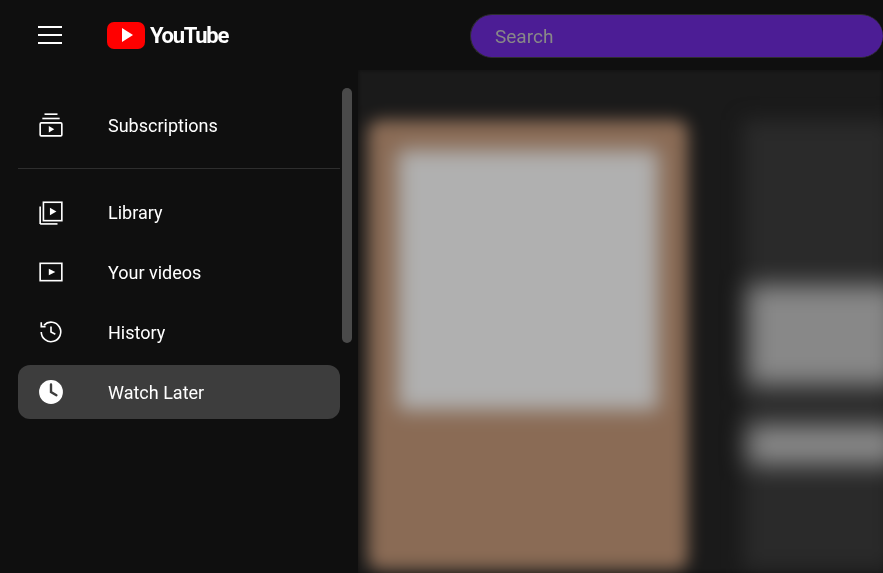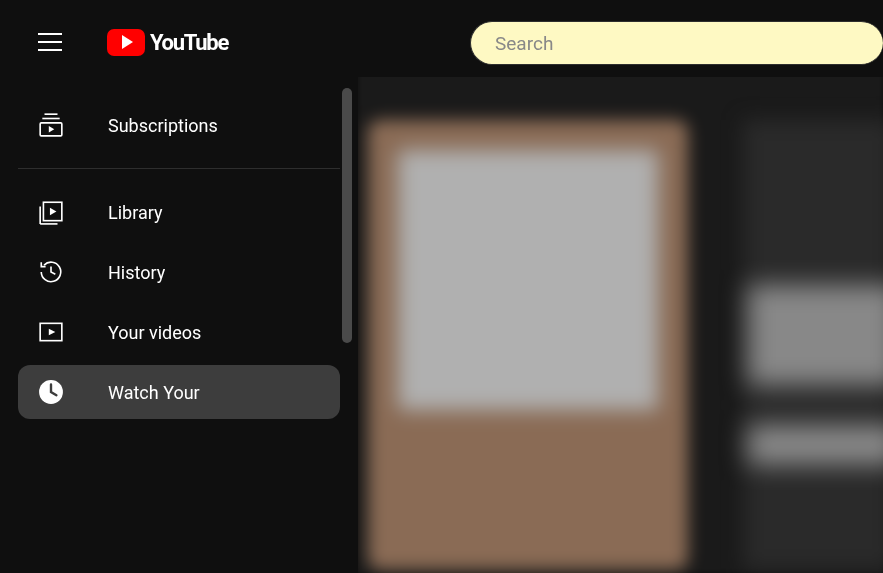--- a/index.html
+++ b/index.html
@@ -15,21 +15,20 @@
       overflow: hidden;
       position: relative;
     }
     .header {
       height: 70px;
       display: flex;
       align-items: center;
       position: relative;
       z-index: 20;
       background: #0f0f0f;
-      margin-top: 7px;
     }
     .hamburger {
       width: 24px;
       height: 18px;
       margin-left: 38px;
       cursor: pointer;
       display: flex;
       flex-direction: column;
       justify-content: space-between;
     }
@@ -69,21 +68,21 @@
       letter-spacing: -1.3px;
     }
     .search-container {
       position: absolute;
       left: 470px;
       right: 0;
       top: 14px;
     }
     .search {
       height: 44px;
-      background: #fef9c3;
+      background: #4c1d95;
       border: 1px solid #2e2e2e;
       border-radius: 40px;
       border-right: none;
       padding-left: 24px;
       display: flex;
       align-items: center;
     }
     .search-text {
       color: #888;
       font-size: 19px;
@@ -267,41 +266,41 @@
           <line x1="2" y1="23" x2="18" y2="23"></line>
           <path d="M11 8 L17 11.5 L11 15 Z" fill="#fff" stroke="none"></path>
         </svg>
       </span>
       <span class="nav-label">Library</span>
     </div>
 
     <div class="nav-item">
       <span class="nav-icon">
         <svg width="26" height="26" viewBox="0 0 24 24" fill="none" stroke="#fff" stroke-width="1.5">
+          <rect x="2" y="4" width="20" height="16"></rect>
+          <path d="M10 9 L16 12 L10 15 Z" fill="#fff" stroke="none"></path>
+        </svg>
+      </span>
+      <span class="nav-label">Your videos</span>
+    </div>
+
+    <div class="nav-item">
+      <span class="nav-icon">
+        <svg width="26" height="26" viewBox="0 0 24 24" fill="none" stroke="#fff" stroke-width="1.5">
           <path d="M3 12 a9 9 0 1 0 2.6-6.4"></path>
           <path d="M3 3 L3 7 L7 7"></path>
           <path d="M12 7 L12 12 L16 14"></path>
         </svg>
       </span>
       <span class="nav-label">History</span>
     </div>
 
-    <div class="nav-item">
-      <span class="nav-icon">
-        <svg width="26" height="26" viewBox="0 0 24 24" fill="none" stroke="#fff" stroke-width="1.5">
-          <rect x="2" y="4" width="20" height="16"></rect>
-          <path d="M10 9 L16 12 L10 15 Z" fill="#fff" stroke="none"></path>
-        </svg>
-      </span>
-      <span class="nav-label">Your videos</span>
-    </div>
-
     <div class="nav-item active">
       <span class="nav-icon">
         <svg width="26" height="26" viewBox="0 0 24 24" fill="#fff">
           <circle cx="12" cy="12" r="11"></circle>
           <path d="M12 5 L12 12 L17 15" stroke="#3d3d3d" stroke-width="2.2" fill="none" stroke-linecap="round"></path>
         </svg>
       </span>
-      <span class="nav-label">Watch Your</span>
+      <span class="nav-label">Watch Later</span>
     </div>
   </div>
 </div>
 
 </body></html>

